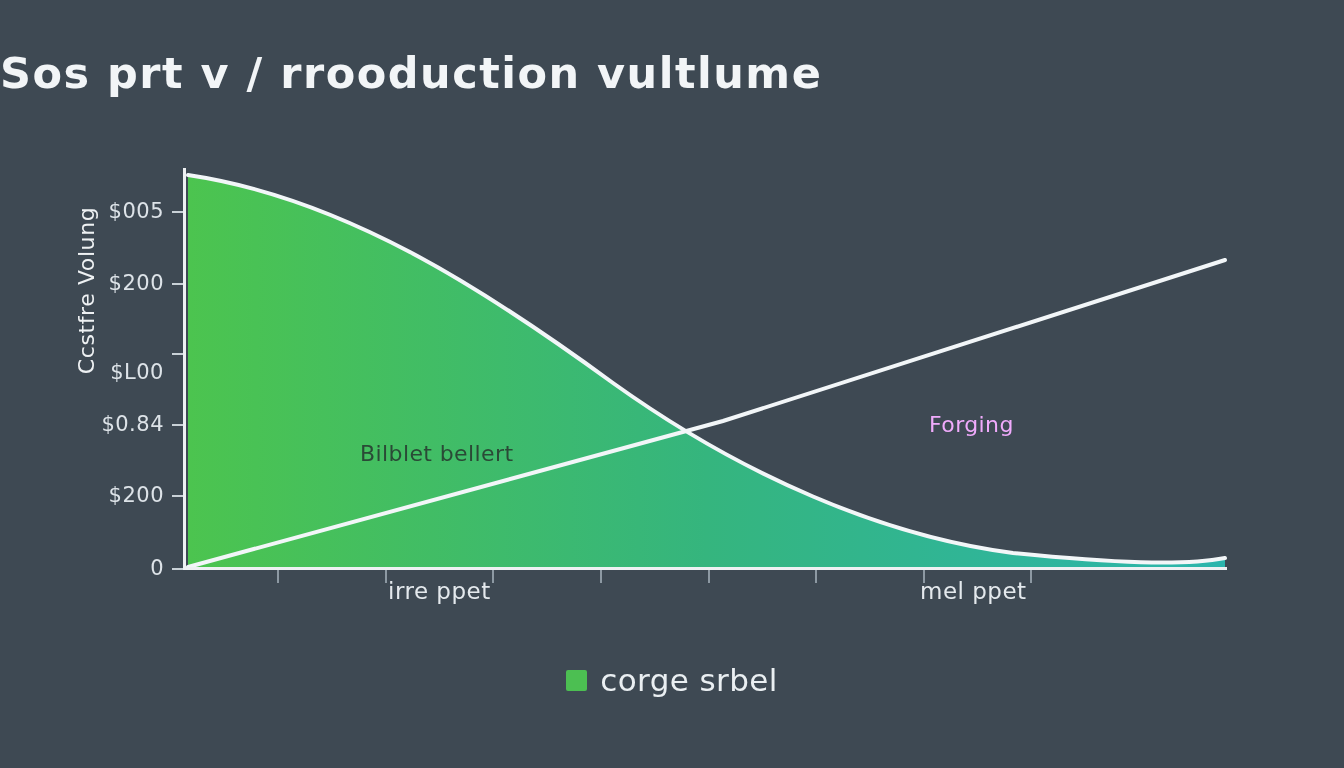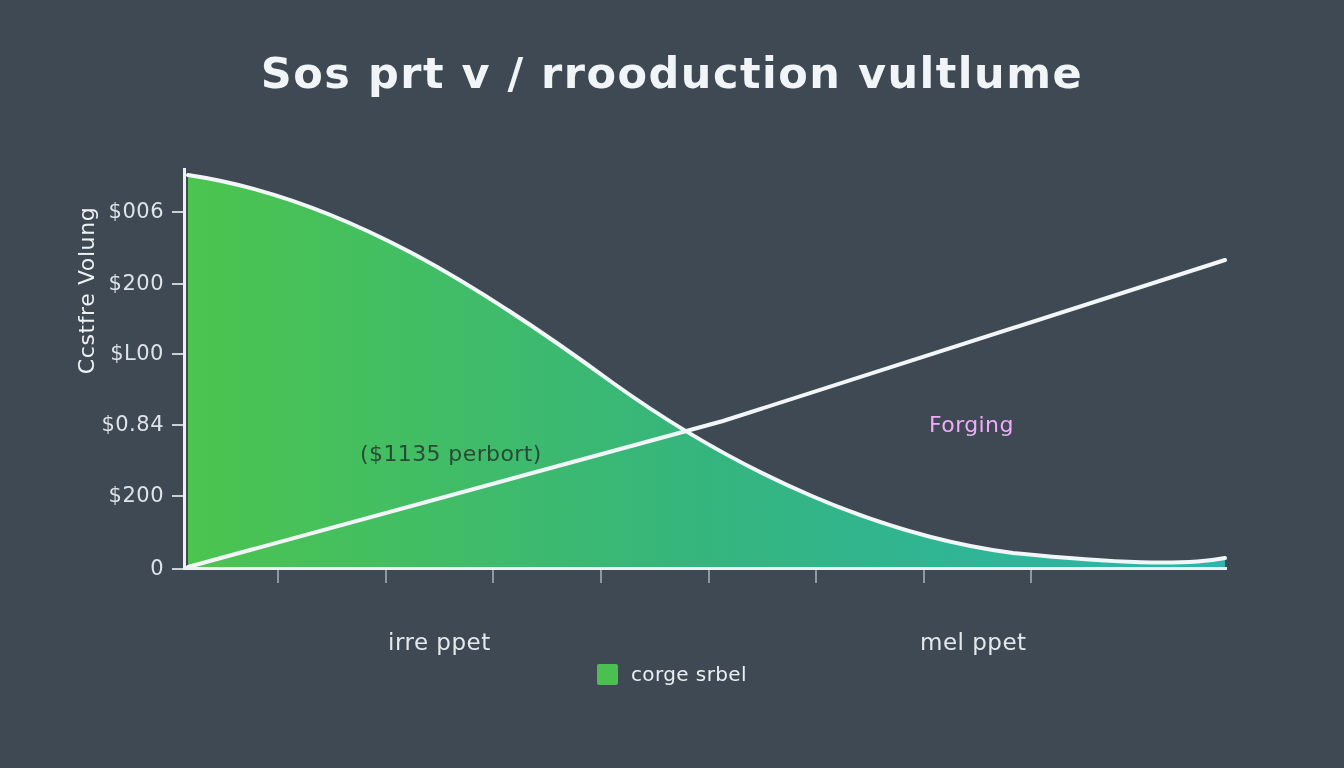--- a/index.html
+++ b/index.html
@@ -22,21 +22,20 @@
     width: 1344px;
     height: 768px;
   }
 
   
   #chart-title {
     position: absolute;
     top: 48px;
     left: 0;
     width: 1344px;
-    text-align: center;
     color: #f2f5f7;
     font-size: 43px;
     font-weight: 700;
     letter-spacing: 1.5px;
     white-space: pre;
   }
 
   
   #plot-area {
     position: absolute;
@@ -112,21 +111,21 @@
     text-align: center;
     color: #eef1f3;
     font-size: 22px;
     letter-spacing: 0.6px;
     white-space: pre;
   }
 
   
   .x-axis-label {
     position: absolute;
-    top: 629px;
+    top: 578px;
     color: #e4e9ed;
     font-size: 23px;
     letter-spacing: 0.5px;
     white-space: pre;
   }
 
   #x-label-left  { left: 388px; }
   #x-label-right { left: 900px; margin-left: 20px; }
 
   
@@ -175,37 +174,37 @@
 
   .legend-swatch {
     width: 21px;
     height: 21px;
     border-radius: 2px;
     display: block;
   }
 
   .legend-label {
     color: #eaeff2;
-    font-size: 20px;
+    font-size: 31px;
     letter-spacing: 0.4px;
     white-space: pre;
   }
 </style>
 </head>
 <body style="background: rgb(62, 73, 83);">
 
 <div id="chart-root">
 
   <div id="chart-title">Sos prt v / rrooduction vultlume</div>
 
   <div id="y-axis-title">Ccstfre Volung</div>
 
-  <div class="y-tick-label" style="top:199px">$006</div>
+  <div class="y-tick-label" style="top:199px">$005</div>
   <div class="y-tick-label" style="top:271px">$200</div>
-  <div class="y-tick-label" style="top:341px">$L00</div>
+  <div class="y-tick-label" style="top:360px">$L00</div>
   <div class="y-tick-label" style="top:412px">$0.84</div>
   <div class="y-tick-label" style="top:483px">$200</div>
   <div class="y-tick-label" style="top:556px">0</div>
 
   <div class="y-tick-mark" style="top:211px"></div>
   <div class="y-tick-mark" style="top:283px"></div>
   <div class="y-tick-mark" style="top:353px"></div>
   <div class="y-tick-mark" style="top:424px"></div>
   <div class="y-tick-mark" style="top:495px"></div>
   <div class="y-tick-mark" style="top:568px"></div>
@@ -235,21 +234,21 @@
       <path fill="none" stroke="#f2f6f8" stroke-width="4" stroke-linecap="round" d="M 5,7 C 160,30 300,120 430,215 C 560,308 700,368 830,385 C 930,395 1000,398 1042,390"></path>
 
       <path fill="none" stroke="#f2f6f8" stroke-width="4" stroke-linecap="round" d="M 5,399 L 540,253 L 1042,92"></path>
     </svg>
   </div>
 
   <div id="y-axis-line"></div>
   <div id="x-axis-line"></div>
 
   <div id="annotation-left">
-    <span class="annotation-line">($1135 perbort)</span>
+    <span class="annotation-line">Bilblet bellert</span>
   </div>
 
   <div id="annotation-right">
     <span class="annotation-line">Forging</span>
   </div>
 
   <div class="x-axis-label" id="x-label-left">irre ppet</div>
   <div class="x-axis-label" id="x-label-right">mel ppet</div>
 
   <div id="legend">

